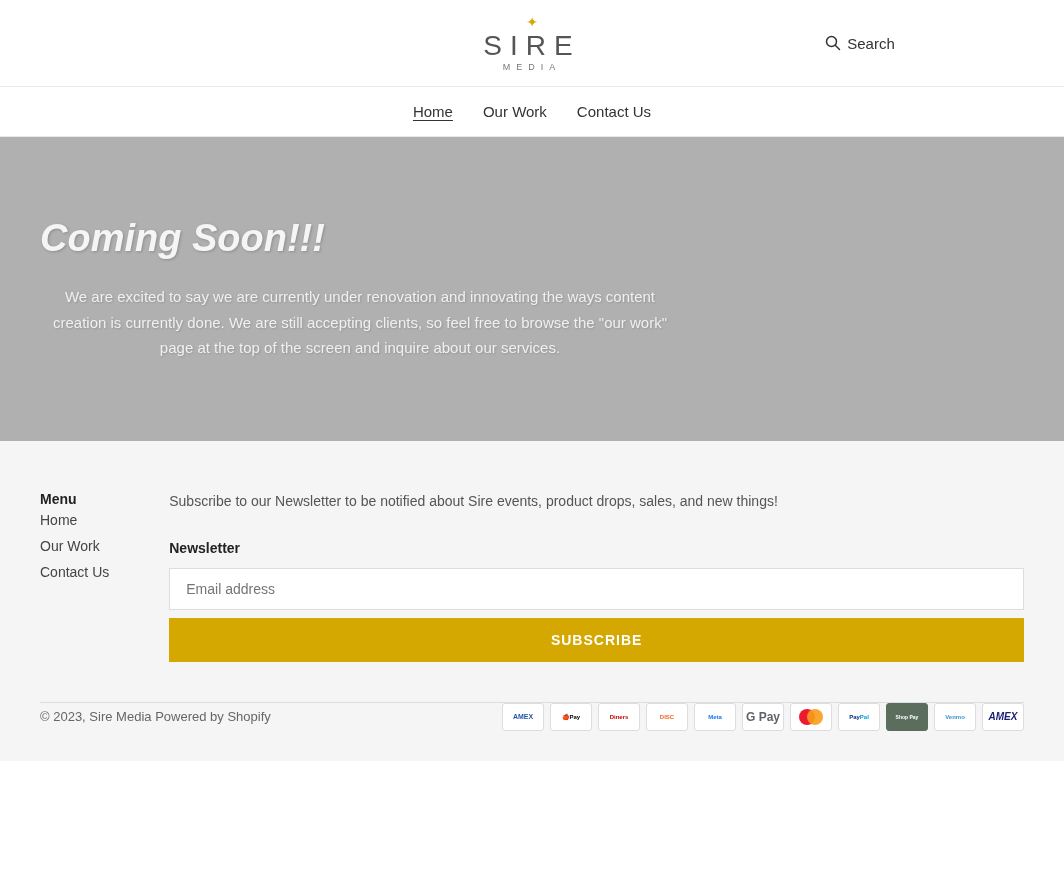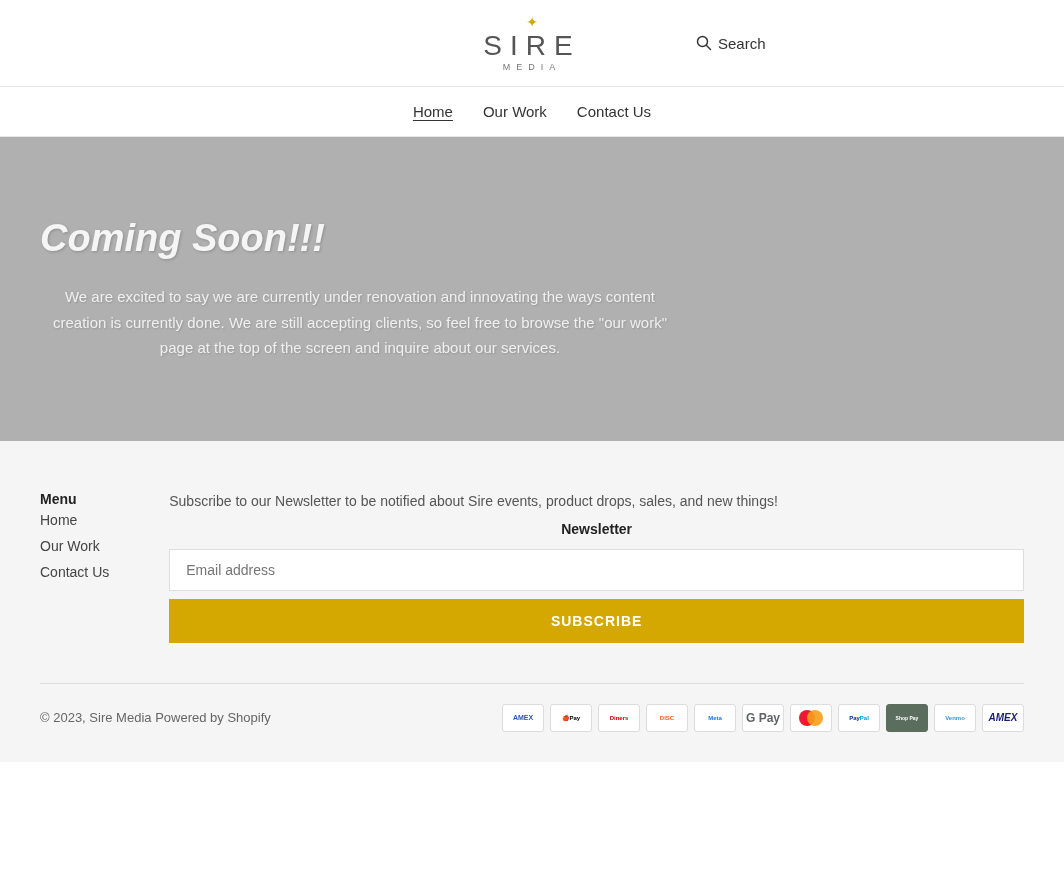--- a/index.html
+++ b/index.html
@@ -9,21 +9,21 @@
     .header {
       display: flex;
       align-items: center;
       justify-content: space-between;
       padding: 14px 40px;
       border-bottom: 1px solid #e8e8e8;
       position: relative;
     }
     .header-left { flex: 1; }
     .header-center { flex: 1; display: flex; justify-content: center; }
-    .header-right { flex: 1; display: flex; justify-content: flex-start; }
+    .header-right { flex: 1; display: flex; justify-content: center; }
 
     .logo-container {
       display: flex;
       flex-direction: column;
       align-items: center;
     }
     .logo-text {
       font-size: 28px;
       font-weight: 300;
       letter-spacing: 8px;
@@ -131,30 +131,29 @@
     }
     .footer-right h3 {
       font-size: 14px;
       font-weight: 700;
       margin-bottom: 10px;
       color: #222;
     }
     .footer-right p {
       font-size: 14px;
       color: #555;
-      margin-bottom: 9px;
+      margin-bottom: 28px;
       line-height: 1.5;
     }
     .newsletter-label {
       font-size: 14px;
       font-weight: 700;
       margin-bottom: 12px;
       color: #222;
       display: block;
-      text-align: center;
     }
     .email-input {
       width: 100%;
       padding: 12px 16px;
       border: 1px solid #ddd;
       font-size: 14px;
       margin-bottom: 8px;
       background: #fff;
       outline: none;
     }
@@ -167,21 +166,20 @@
       font-size: 14px;
       font-weight: 700;
       letter-spacing: 1px;
       cursor: pointer;
       text-transform: uppercase;
     }
 
     
     .footer-bottom {
       border-top: 1px solid #ddd;
-      padding-top: 20px;
       display: flex;
       justify-content: space-between;
       align-items: center;
       flex-wrap: wrap;
       gap: 10px;
     }
     .footer-bottom-left {
       font-size: 13px;
       color: #666;
     }

